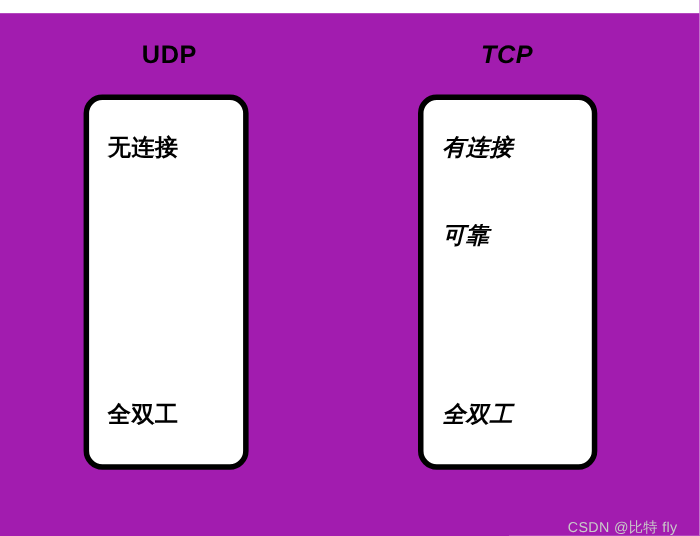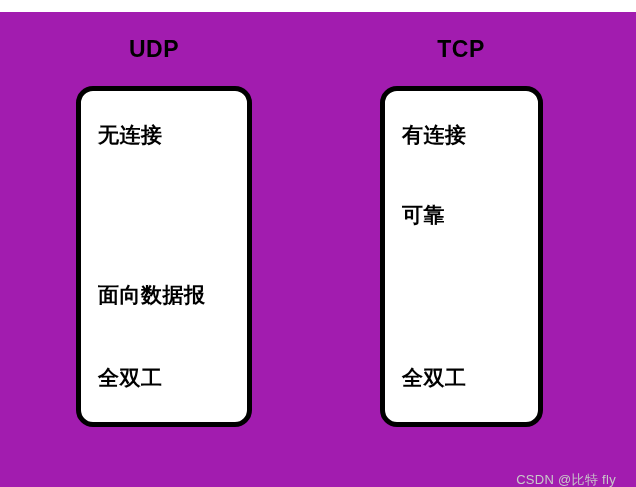--- a/index.html
+++ b/index.html
@@ -37,40 +37,42 @@
   }
   #title-udp {
     left: 76px;
     top: 26px;
     width: 156px;
   }
   #title-tcp {
     left: 380px;
     top: 26px;
     width: 162px;
+    font-style: italic;
   }
 
   
   .protocol-box {
     position: absolute;
     box-sizing: border-box;
     border: 5px solid #000000;
     border-radius: 17px;
     background: #ffffff;
     top: 74px;
     height: 341px;
   }
   #box-udp {
     left: 76px;
-    width: 176px;
+    width: 150px;
     text-decoration: underline;
   }
   #box-tcp {
     left: 380px;
     width: 163px;
+    font-style: italic;
   }
 
   .feature-list {
     position: absolute;
     left: 0;
     top: 0;
     width: 100%;
     height: 100%;
     margin: 0;
     padding: 0;
@@ -106,21 +108,20 @@
 </head>
 <body>
 
 <div class="canvas">
 
   <div class="col-title" id="title-udp">UDP</div>
 
   <div class="protocol-box" id="box-udp">
     <ul class="feature-list">
       <li class="feature-item i0">无连接</li>
-      <li class="feature-item i2">面向数据报</li>
       <li class="feature-item i3">全双工</li>
     </ul>
   </div>
 
   <div class="col-title" id="title-tcp">TCP</div>
 
   <div class="protocol-box" id="box-tcp">
     <ul class="feature-list">
       <li class="feature-item i0">有连接</li>
       <li class="feature-item i1">可靠</li>

